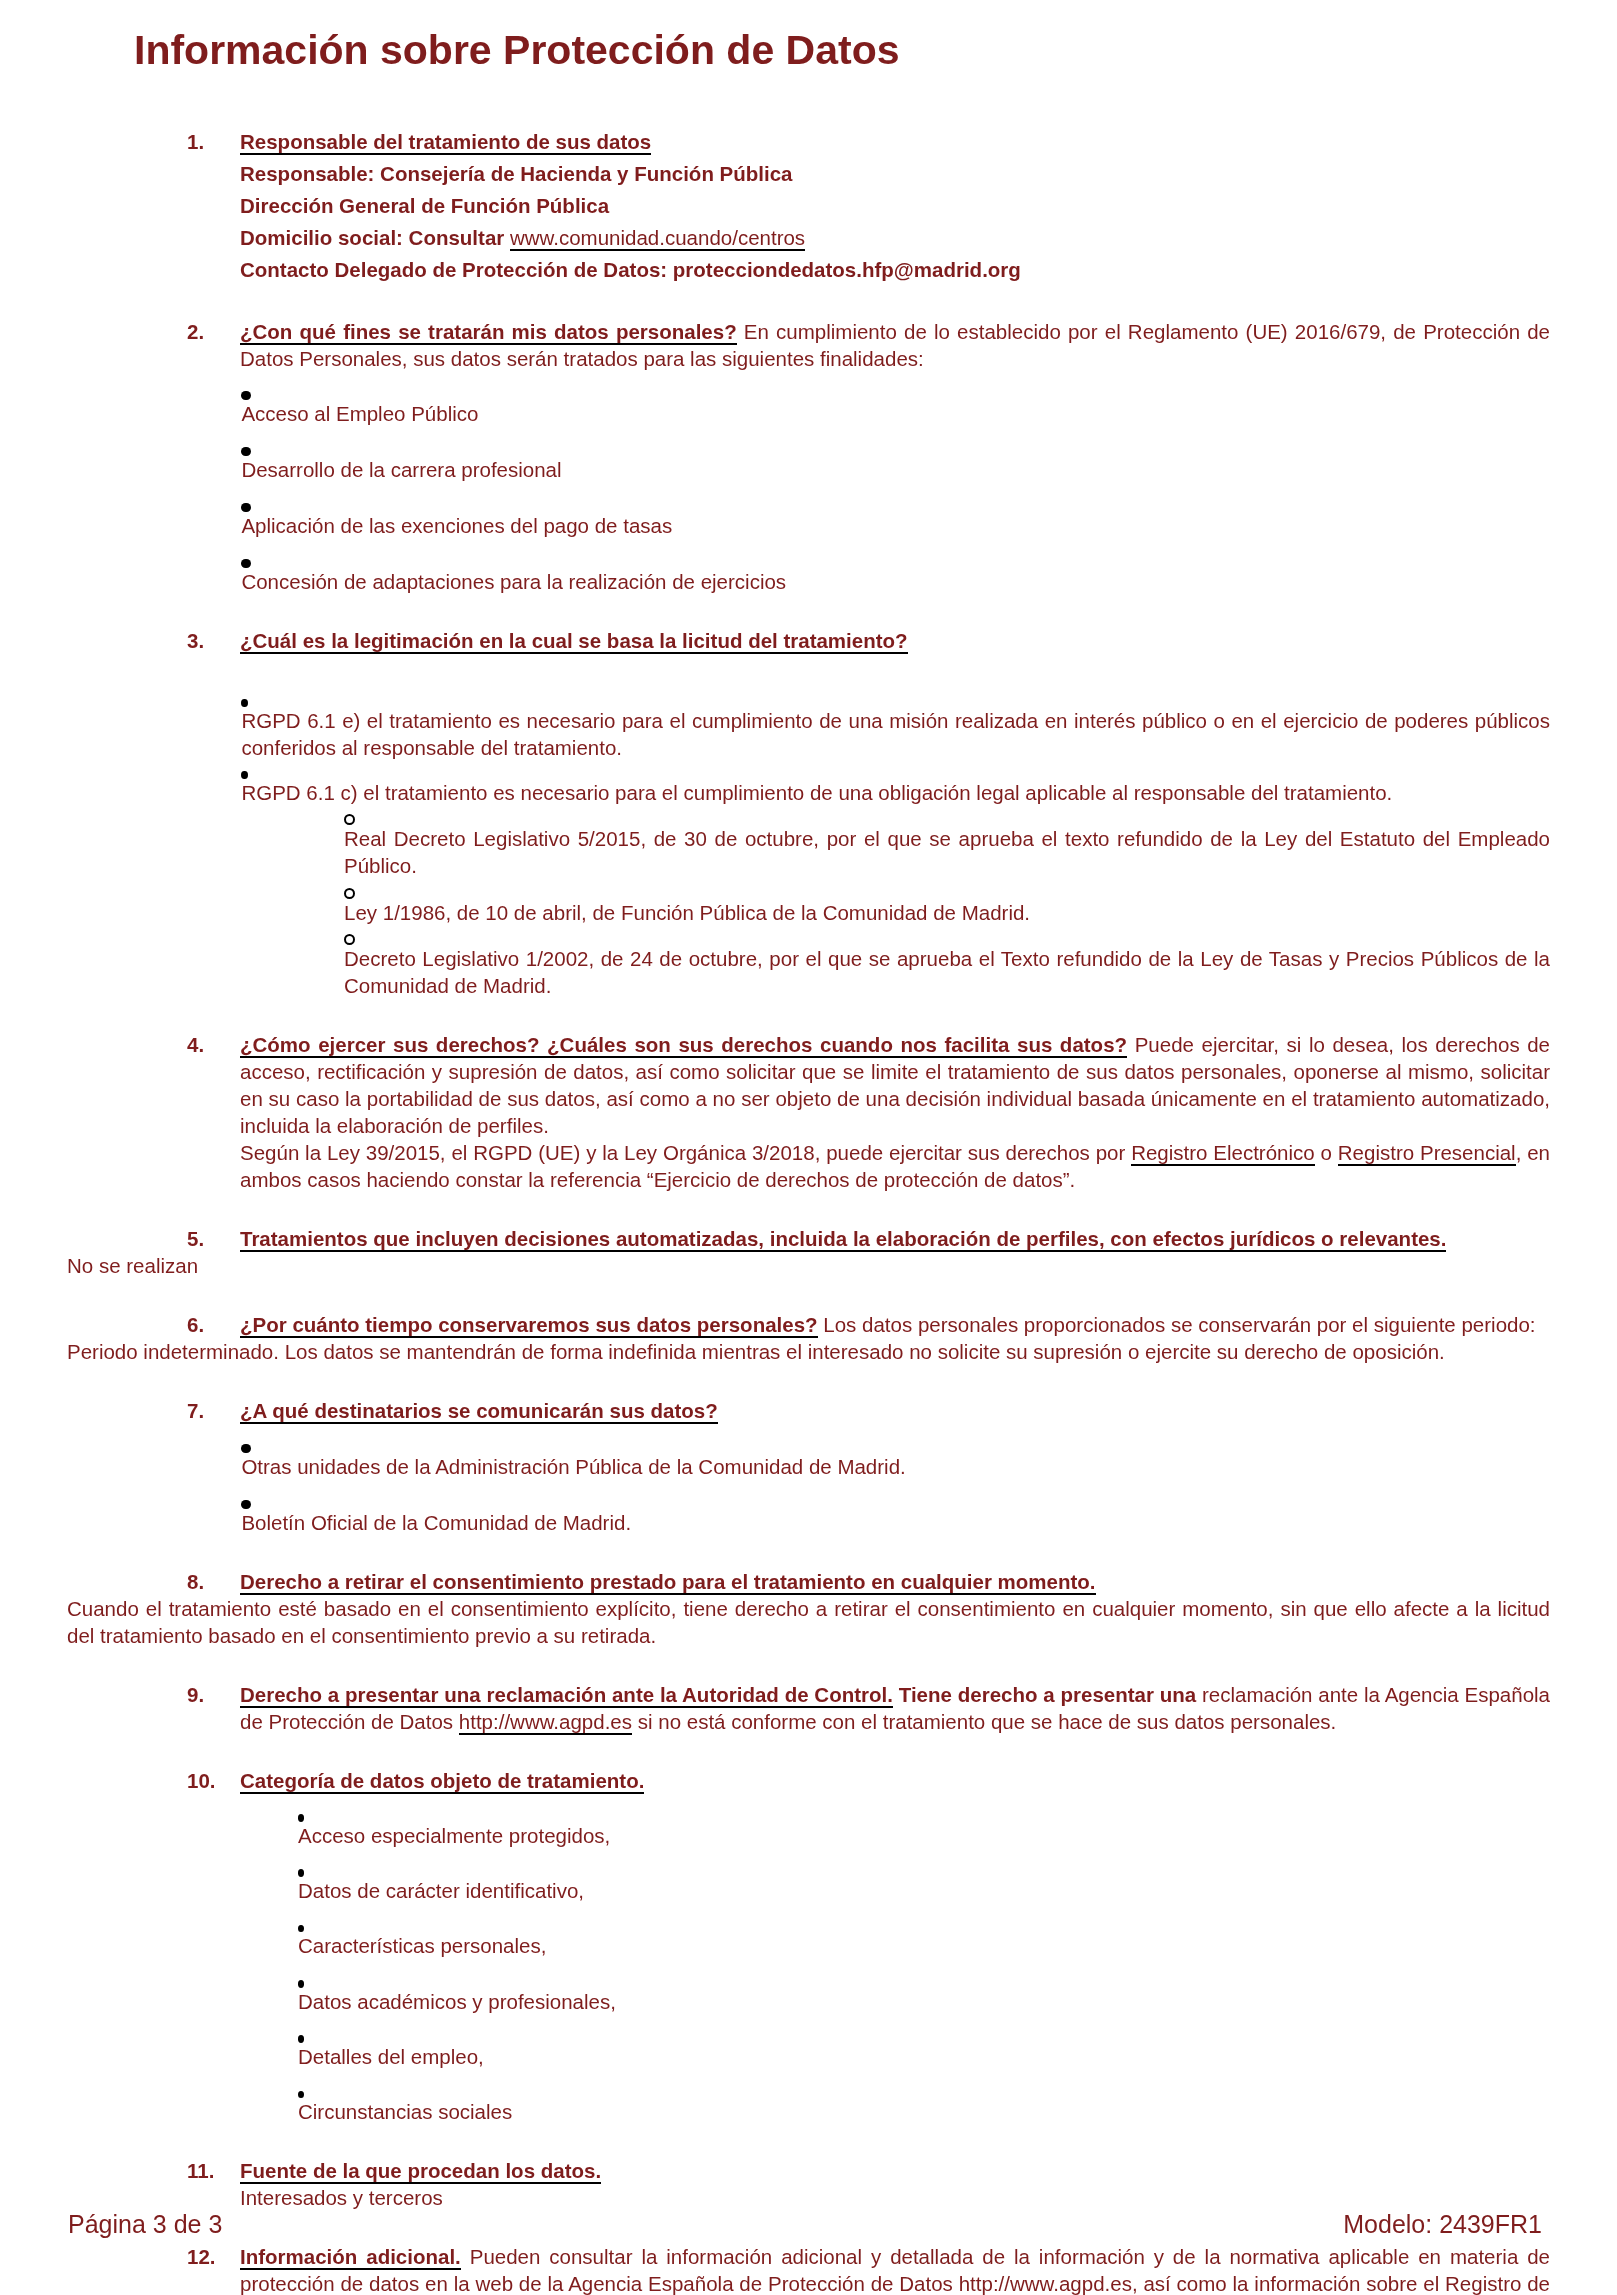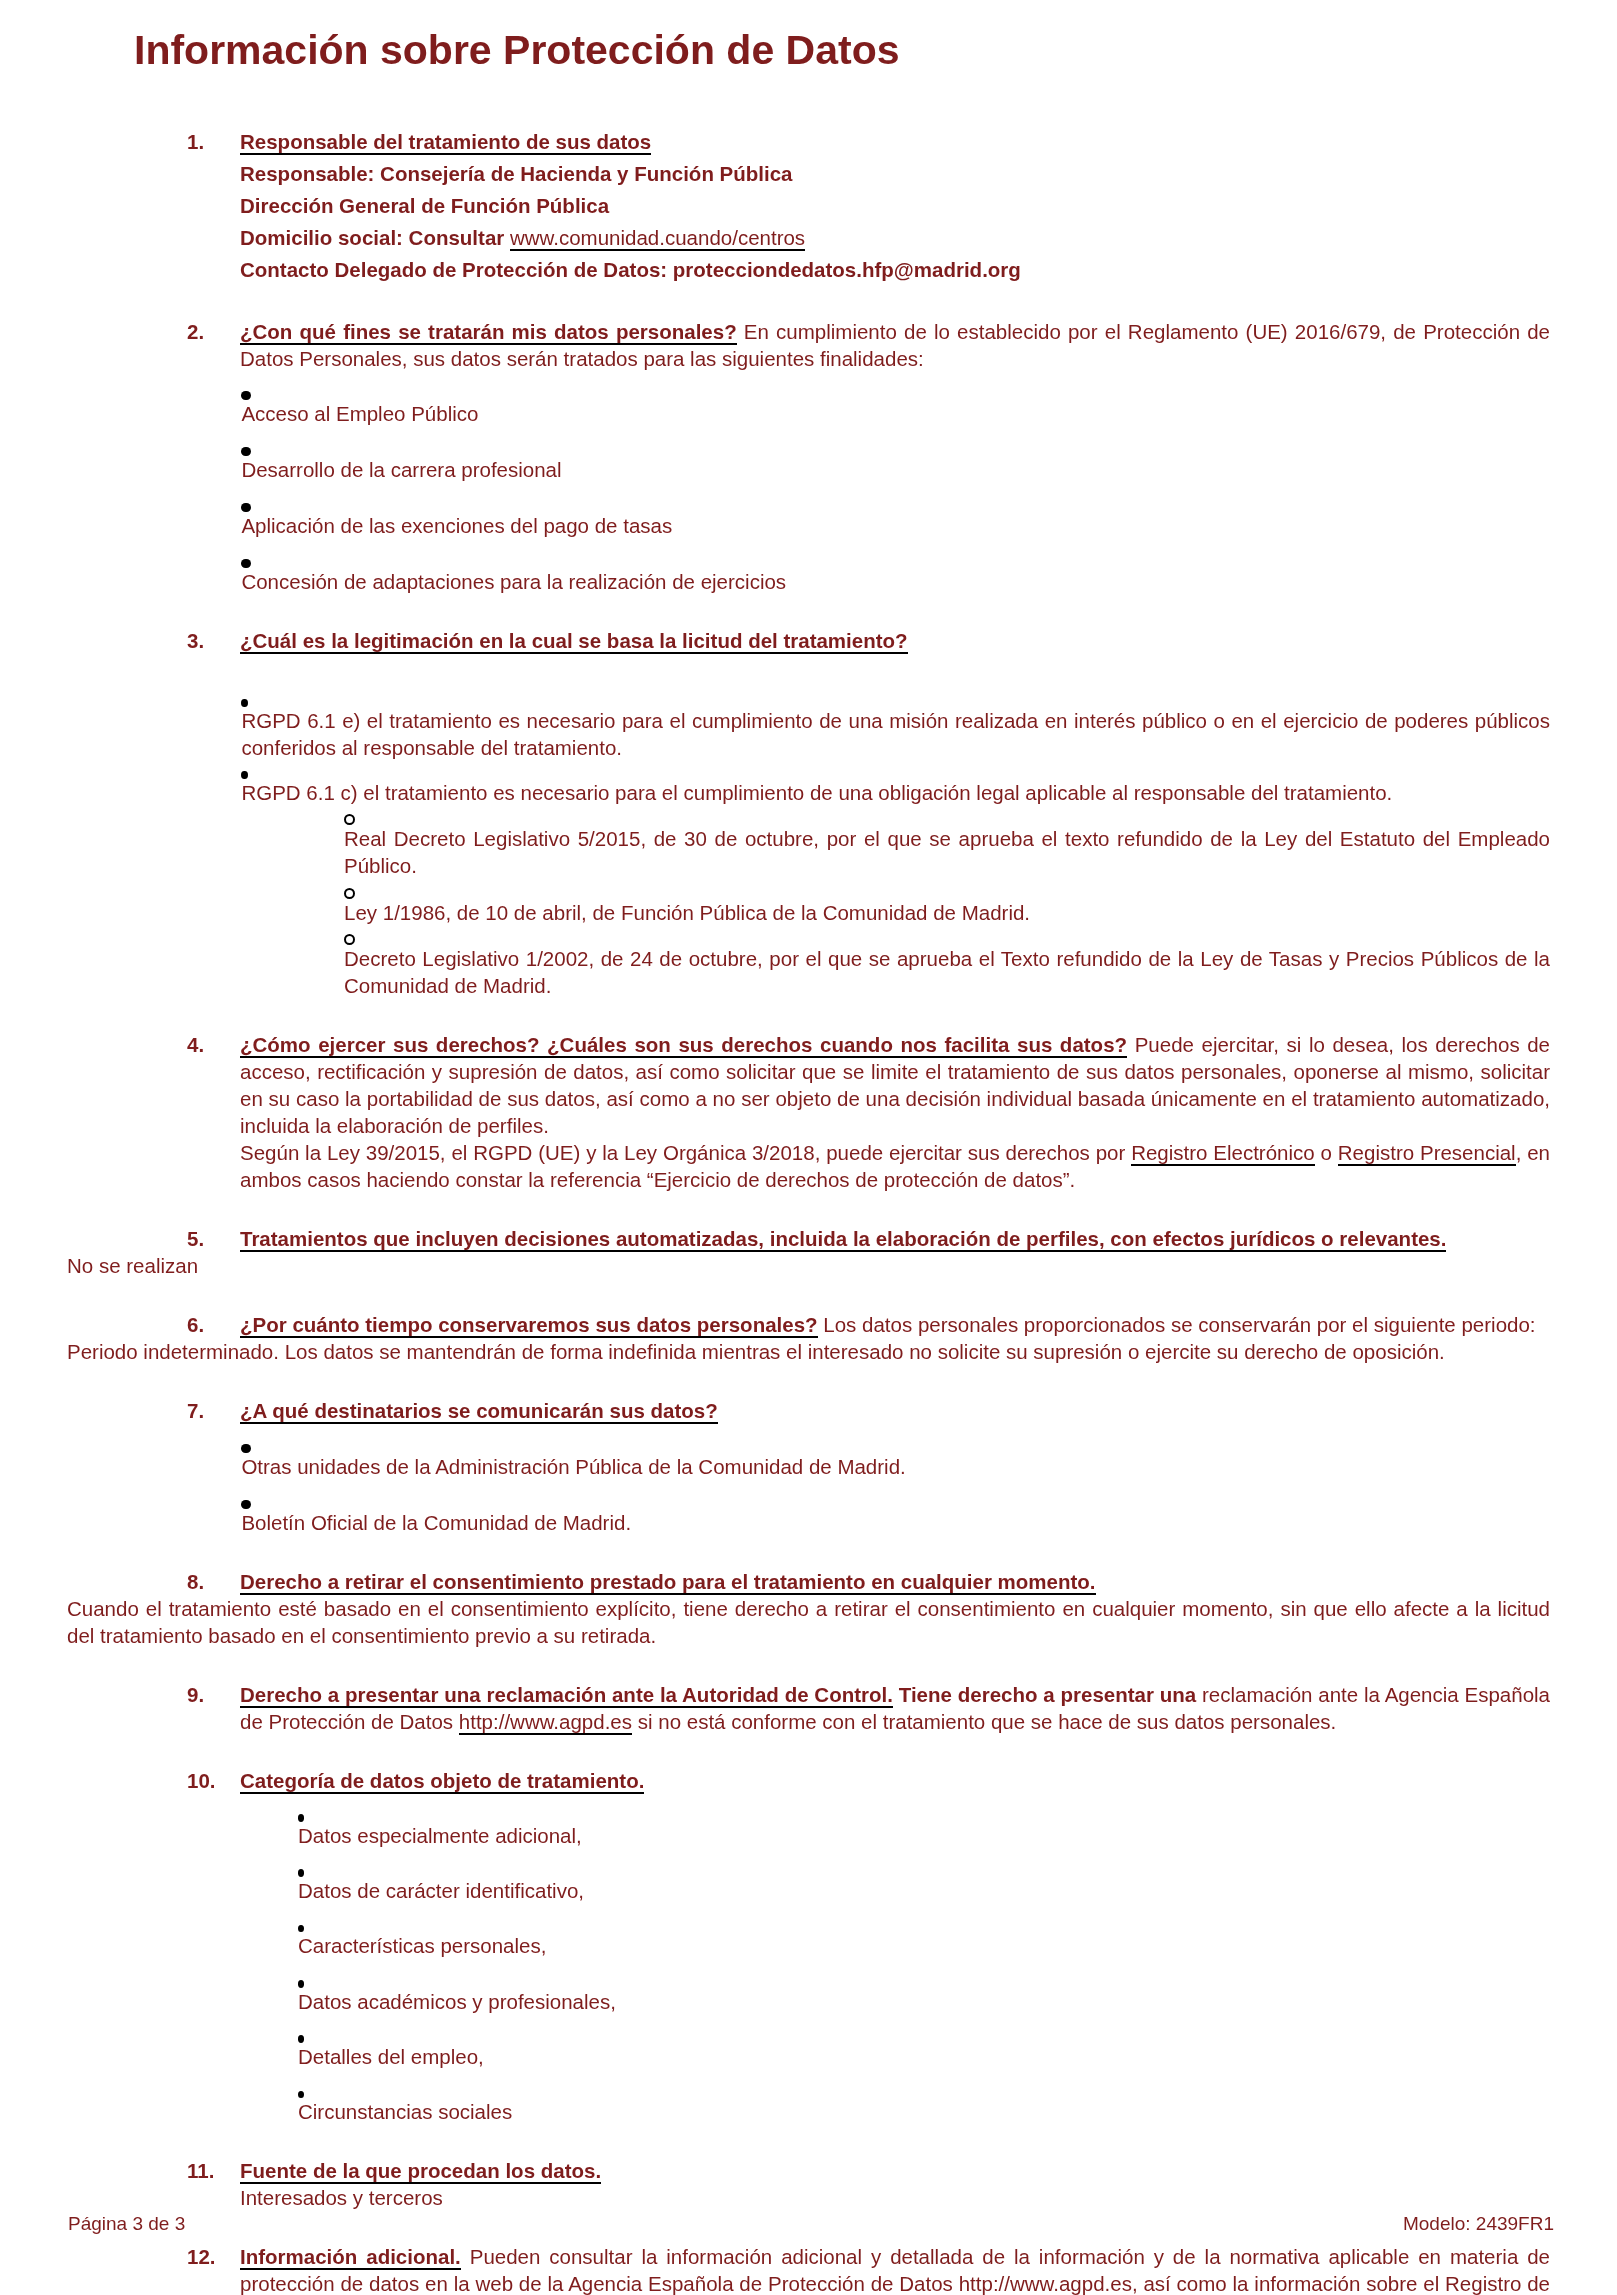--- a/index.html
+++ b/index.html
@@ -64,24 +64,24 @@
   .mk.circ {
     width: 7px; height: 7px; border-radius: 50%;
     border: 2.1px solid #000; background: transparent;
     margin: 8.5px 47px 0 0;
   }
   .blist.deep .bullet { padding-left: 58px; }
   .blist.deep .mk.dot-sm { margin-right: 44px; }
   .bullet.sub { padding-left: 104px; }
   .footer {
     position: absolute;
-    left: 68px; right: 64px; top: 2212px;
+    left: 68px; right: 76px; top: 2212px;
     display: flex;
     justify-content: space-between;
-    font-size: 19px;
+    font-size: 25px;
     line-height: 24px;
   }
 </style>
 </head>
 <body>
 
 <div class="page">
   <div class="doc">
 
     <h1 class="title">Información sobre Protección de Datos</h1>
@@ -228,21 +228,21 @@
       </section>
 
       <section class="sec">
         <div class="row">
           <div class="num">10.</div>
           <div class="body">
             <p class="para"><span class="h">Categoría de datos objeto de tratamiento.</span></p>
             <div class="blist spaced deep">
               <div class="bullet">
                   <span class="mk dot-sm"></span>
-                  <p class="btxt">Datos especialmente adicional,</p>
+                  <p class="btxt">Acceso especialmente protegidos,</p>
                 </div>
               <div class="bullet">
                   <span class="mk dot-sm"></span>
                   <p class="btxt">Datos de carácter identificativo,</p>
                 </div>
               <div class="bullet">
                   <span class="mk dot-sm"></span>
                   <p class="btxt">Características personales,</p>
                 </div>
               <div class="bullet">

